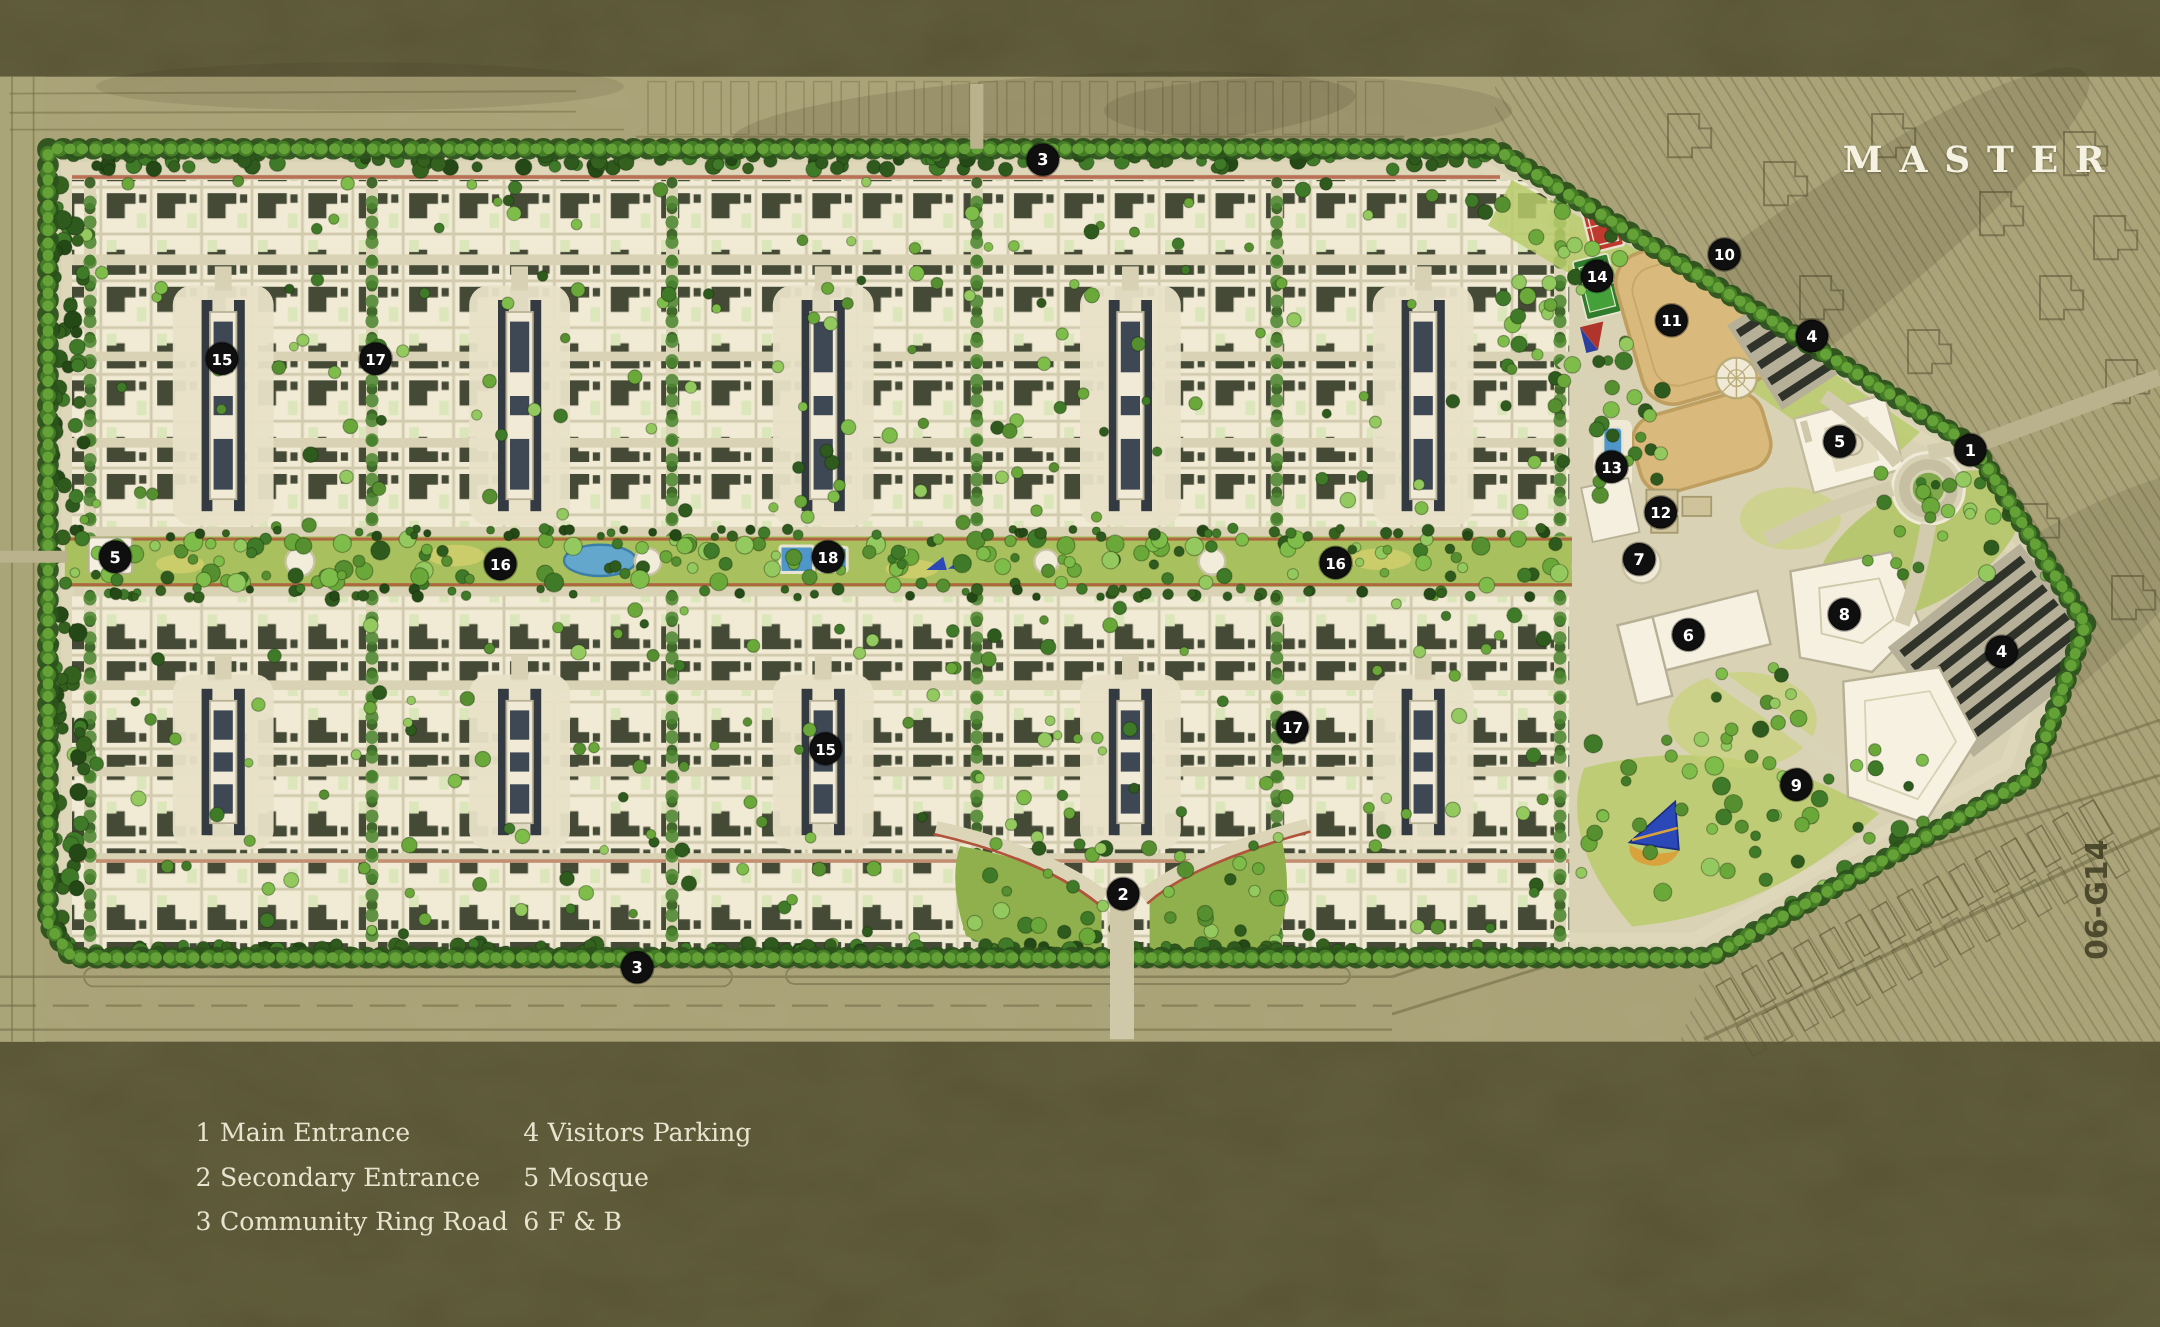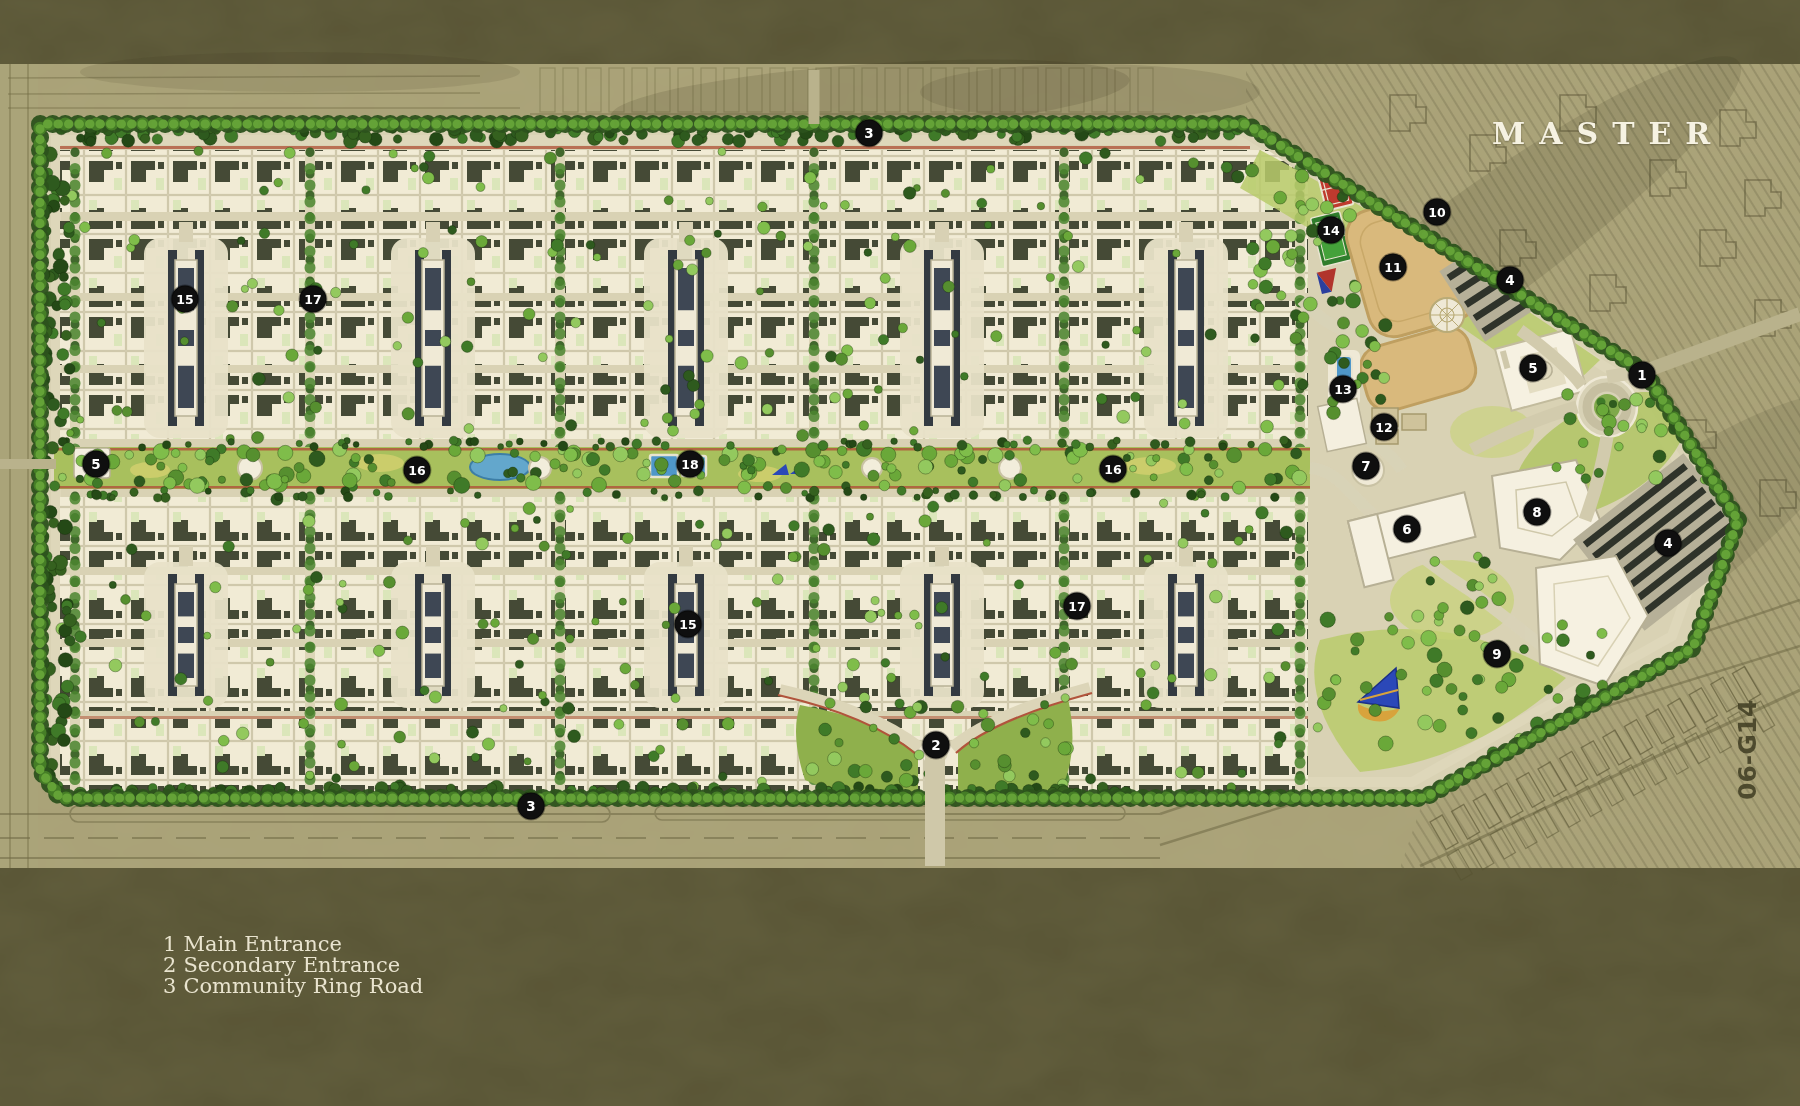--- a/index.html
+++ b/index.html
@@ -8,26 +8,26 @@
     background:
       radial-gradient(1300px 560px at 72% 10%, rgba(118,112,66,.22), transparent 60%),
       radial-gradient(1000px 480px at 15% 88%, rgba(102,97,56,.25), transparent 60%),
       radial-gradient(1500px 760px at 50% 50%, rgba(28,26,10,.28), transparent 75%),
       #4a4627;
     font-family:"DejaVu Serif","Liberation Serif",serif;
   }
   #plan-svg{position:absolute;left:0;top:0;}
   .title-block{
     position:absolute;left:1492px;top:112px;width:276px;
-    text-align:left;color:#f6f2e2;font-weight:bold;
+    text-align:right;color:#f6f2e2;font-weight:bold;
     font-size:30px;line-height:43px;letter-spacing:14px;
     text-shadow:0 1px 2px rgba(40,38,20,.4);
   }
   .legend{position:absolute;left:0;top:934px;width:1800px;height:110px;color:#e9e4cf;}
-  .legend-col{position:absolute;top:0;display:flex;flex-direction:column;gap:0;}
+  .legend-col{position:absolute;top:0;display:flex;flex-direction:column;gap:16px;}
   .legend-item{font-size:21px;line-height:21px;white-space:nowrap;}
   .legend-item .num{margin-right:7px;}
 </style>
 </head>
 <body>
 
 <div id="stage">
 
 <svg id="plan-svg" width="1800" height="1106" viewBox="0 0 1800 1106">
   <defs>
@@ -1607,15 +1607,20 @@
 <div class="title-block">
   <div>MASTER</div>
 </div>
 
 <div class="legend">
   <div class="legend-col" style="left:163px">
     <div class="legend-item"><span class="num">1</span><span class="label">Main Entrance</span></div>
     <div class="legend-item"><span class="num">2</span><span class="label">Secondary Entrance</span></div>
     <div class="legend-item"><span class="num">3</span><span class="label">Community Ring Road</span></div>
   </div>
+  <div class="legend-col" style="left:436px">
+    <div class="legend-item"><span class="num">4</span><span class="label">Visitors Parking</span></div>
+    <div class="legend-item"><span class="num">5</span><span class="label">Mosque</span></div>
+    <div class="legend-item"><span class="num">6</span><span class="label">F &amp; B</span></div>
+  </div>
 </div>
 
 </div>
 
 </body></html>

